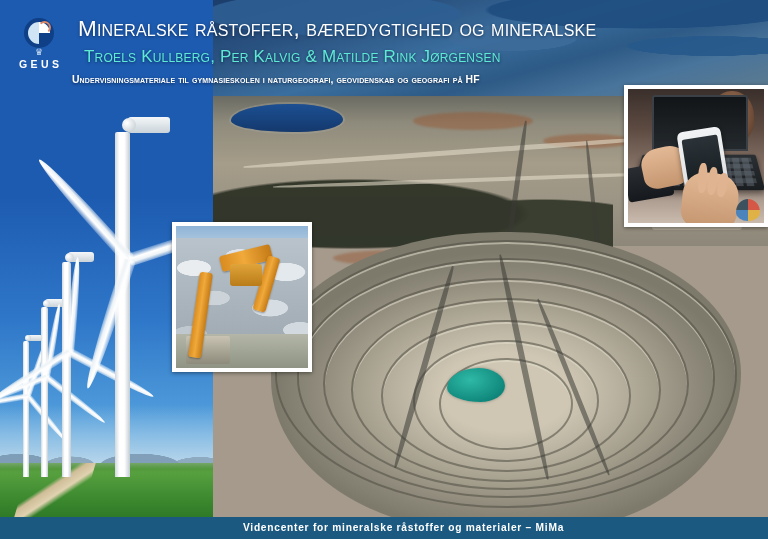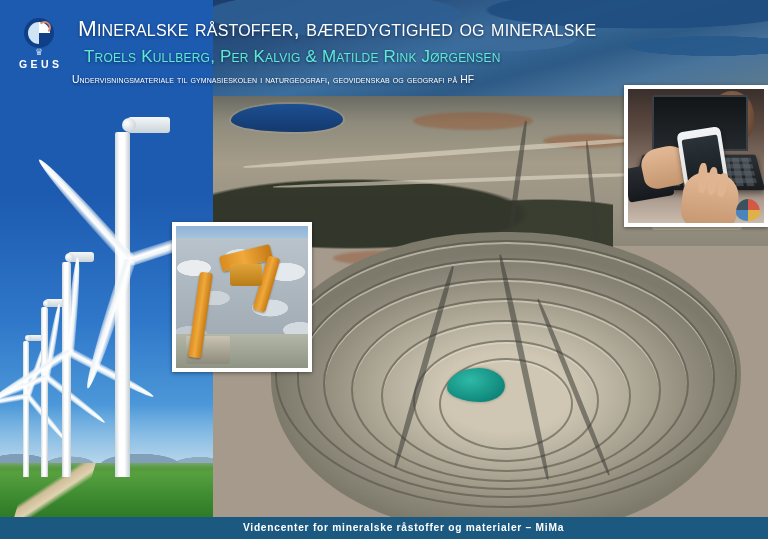--- a/index.html
+++ b/index.html
@@ -208,21 +208,21 @@
     font-weight: 400;
     font-variant: small-caps;
     letter-spacing: .2px;
     white-space: nowrap;
     text-shadow: 0 1px 3px rgba(0,20,50,.65);
   }
   .subtitle {
     position: absolute; left: 72px; top: 74px;
     color: #ffffff;
     font-size: 10.4px;
-    font-weight: 400;
+    font-weight: 700;
     font-variant: small-caps;
     letter-spacing: .1px;
     white-space: nowrap;
     text-shadow: 0 1px 3px rgba(0,20,50,.7);
   }
 
   
   .geus-logo { position: absolute; left: 13px; top: 18px; width: 52px; height: 58px; z-index: 7; }
   .geus-mark {
     position: absolute; left: 11px; top: 0;

